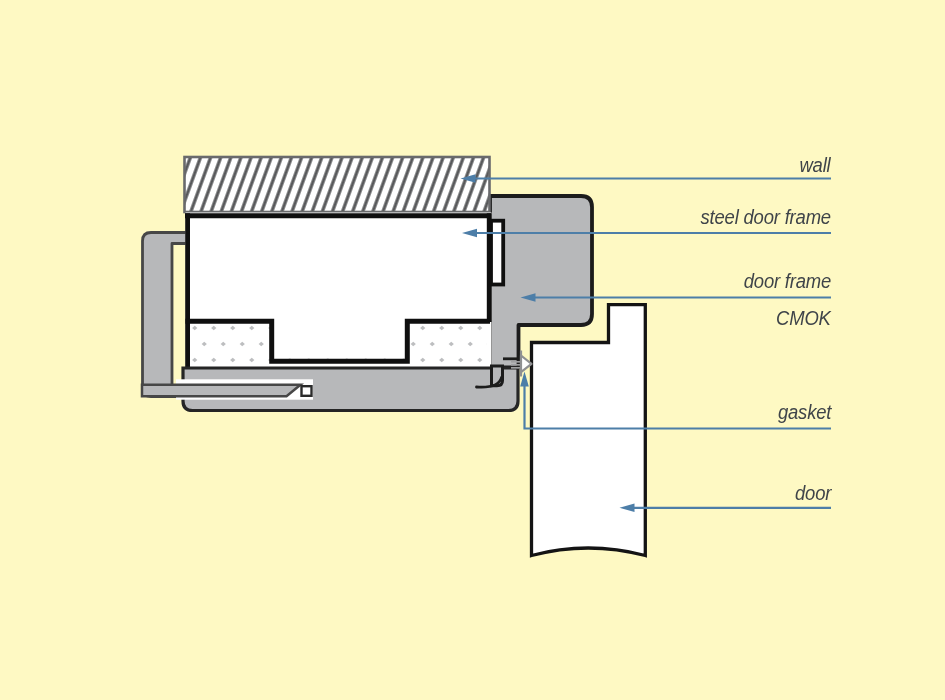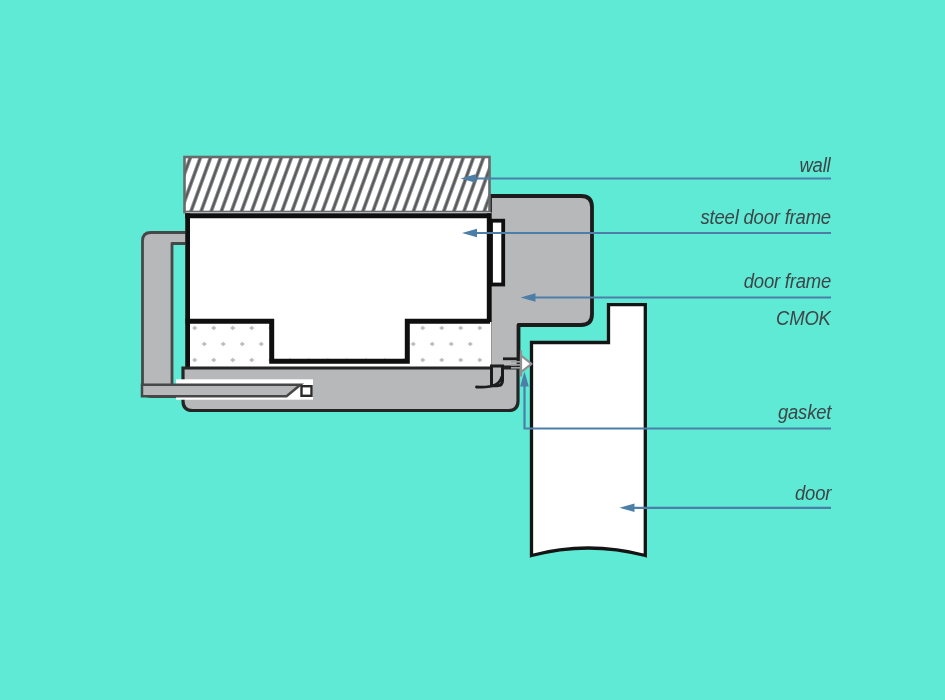--- a/index.html
+++ b/index.html
@@ -1,17 +1,17 @@
 <!DOCTYPE html>
 <html><head>
 <meta charset="utf-8">
 <style>
   html,body{margin:0;padding:0;background:#ffffff;}
   #stage{
-    position:relative;width:945px;height:700px;background:#5eead4;
+    position:relative;width:945px;height:700px;background:#fef9c3;
     font-family:"Liberation Sans",sans-serif;overflow:hidden;
   }
   #stage svg{position:absolute;left:0;top:0;}
   .label{
     position:absolute;right:114px;white-space:nowrap;
     font:italic 20.5px/23px "Liberation Sans",sans-serif;
     font-weight:500;color:#3f4449;letter-spacing:-0.2px;
     transform:scaleX(0.9);transform-origin:100% 50%;
   }
   .lbl-wall{top:153px;}

